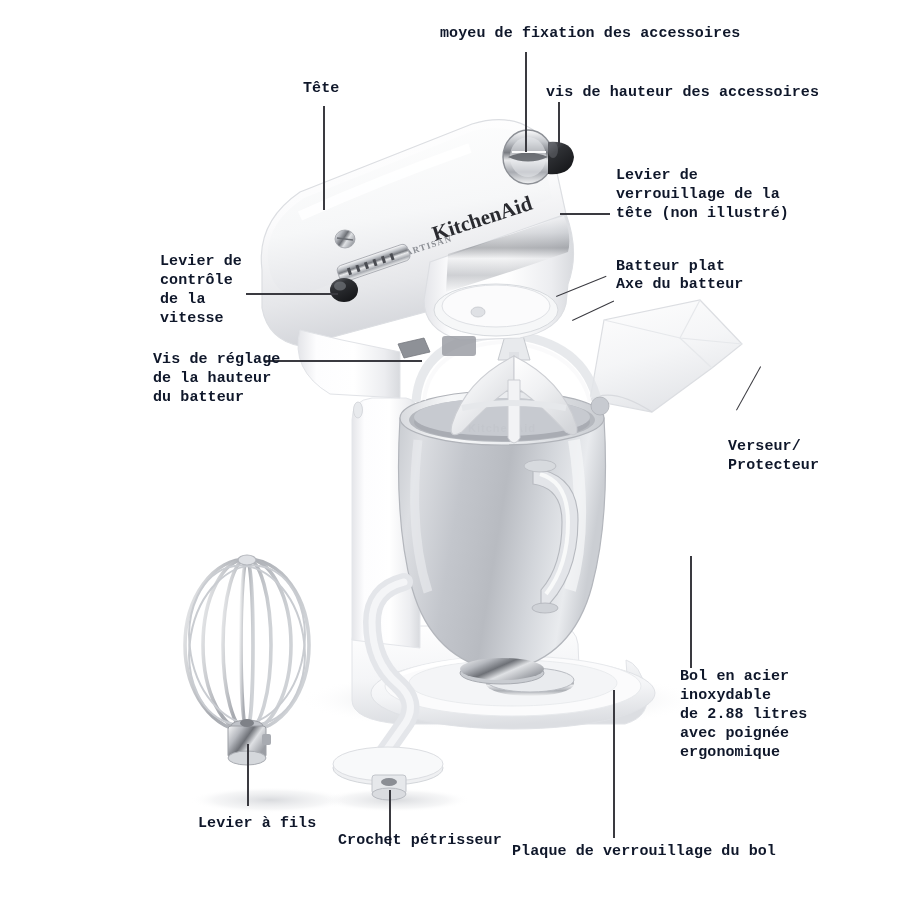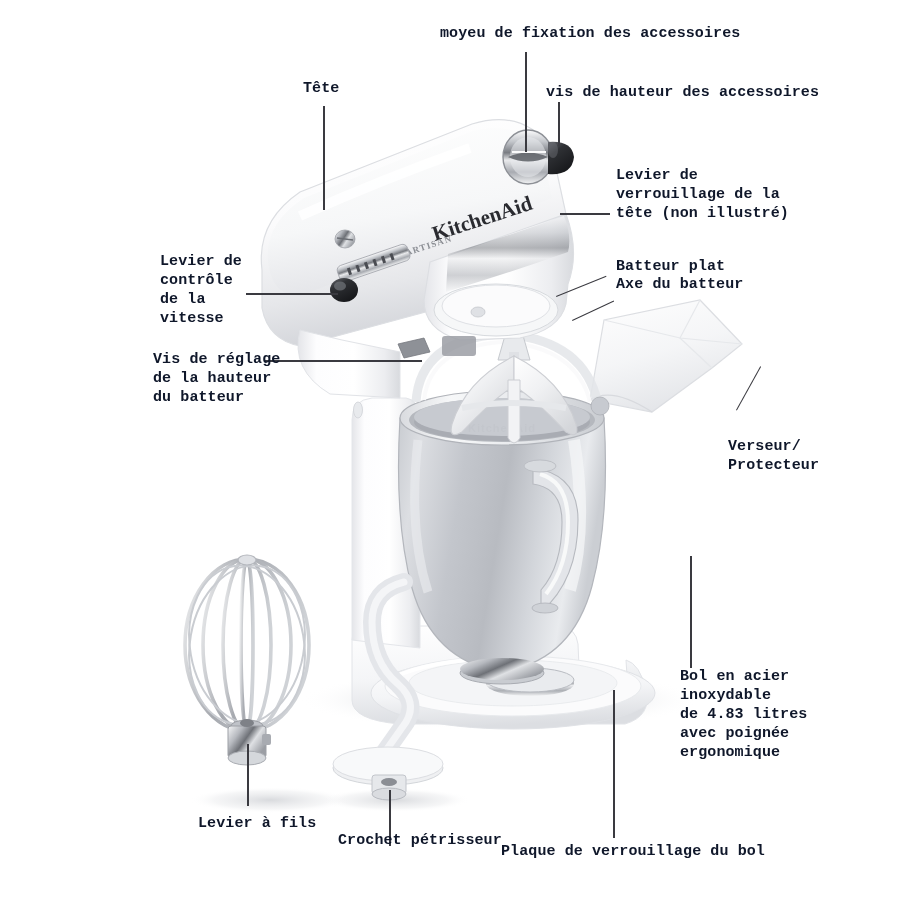--- a/index.html
+++ b/index.html
@@ -271,20 +271,20 @@
 contrôle
 de la
 vitesse</div>
   <div class="lbl" style="left:153px;top:351px;">Vis de réglage
 de la hauteur
 du batteur</div>
   <div class="lbl" style="left:728px;top:430px;margin-top:8px;">Verseur/
 Protecteur</div>
   <div class="lbl" style="left:680px;top:668px;">Bol en acier
 inoxydable
-de 4.83 litres
+de 2.88 litres
 avec poignée
 ergonomique</div>
   <div class="lbl" style="left:198px;top:815px;">Levier à fils</div>
   <div class="lbl" style="left:338px;top:832px;text-align:right;">Crochet pétrisseur</div>
-  <div class="lbl" style="left:501px;top:843px;">Plaque de verrouillage du bol</div>
+  <div class="lbl" style="left:512px;top:843px;">Plaque de verrouillage du bol</div>
 
 </div>
 
 </body></html>

